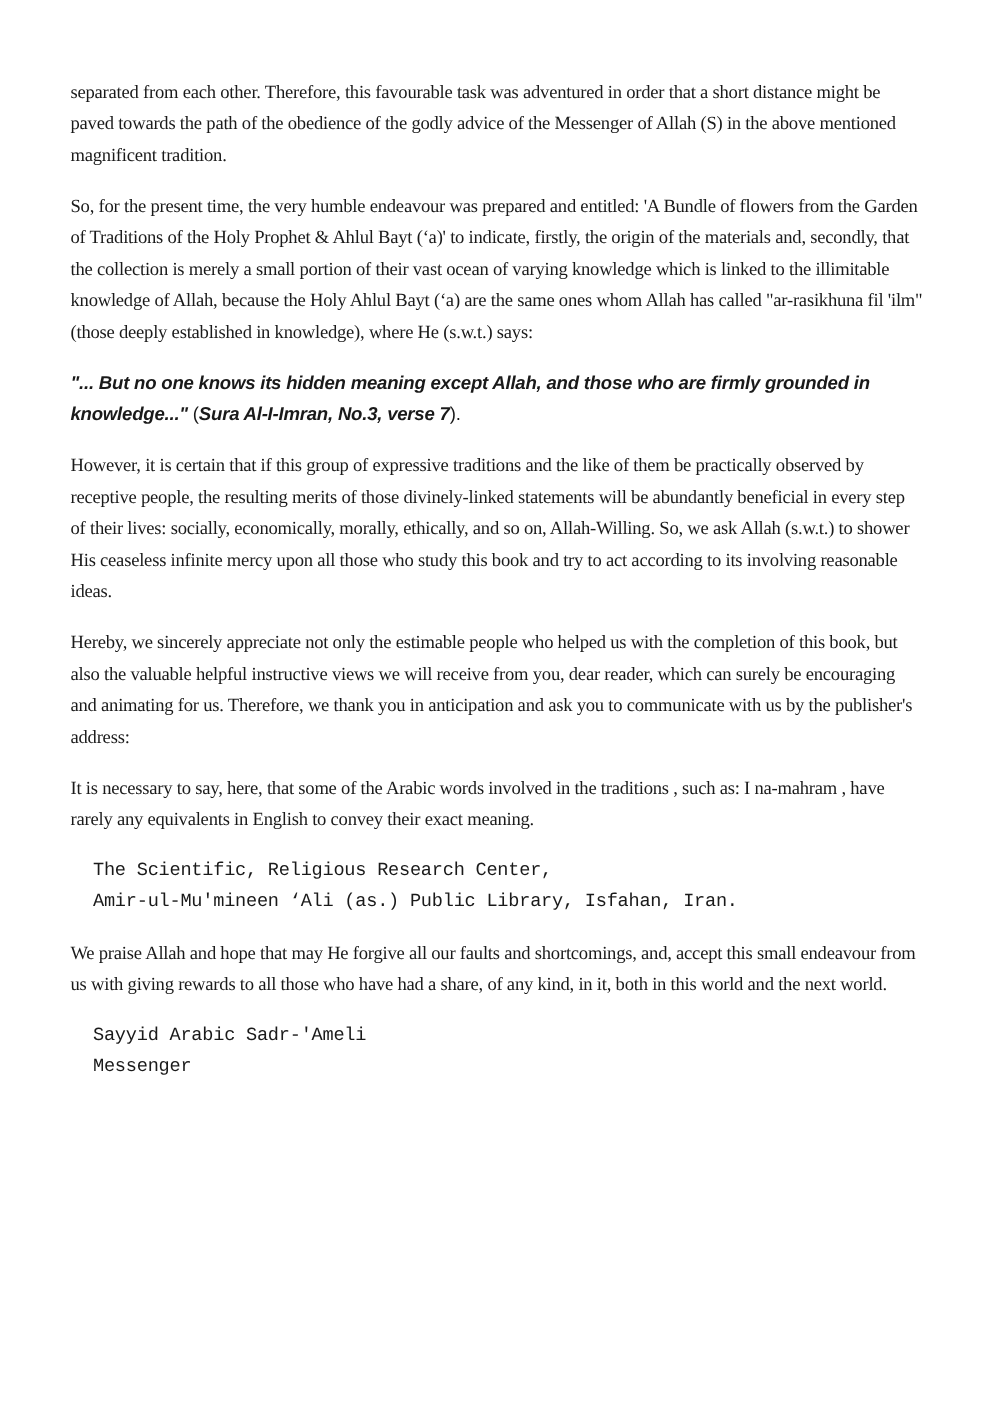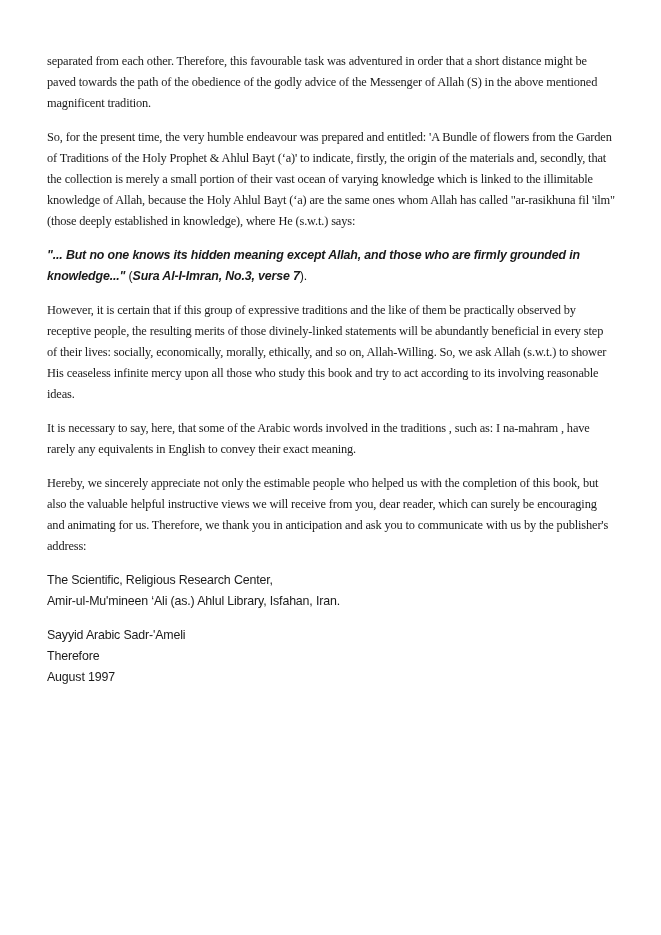--- a/index.html
+++ b/index.html
@@ -31,46 +31,47 @@
     .quote {
       font-weight: bold;
       font-style: italic;
       margin: 0 0 13px 0;
     }
     .quote .upright {
       font-style: normal;
       font-weight: normal;
     }
     .block-lines {
-      margin: 0 0 13px 0;
+      margin: 0 0 13px 15px;
+      font-family: Liberation Mono, monospace;
     }
     .block-lines div {
       display: block;
     }
   </style>
 </head>
 <body>
 
 <div class="page">
   <p class="para">separated from each other. Therefore, this favourable task was adventured in order that a short distance might be paved towards the path of the obedience of the godly advice of the Messenger of Allah (S) in the above mentioned magnificent tradition.</p>
 
   <p class="para">So, for the present time, the very humble endeavour was prepared and entitled: 'A Bundle of flowers from the Garden of Traditions of the Holy Prophet &amp; Ahlul Bayt (‘a)' to indicate, firstly, the origin of the materials and, secondly, that the collection is merely a small portion of their vast ocean of varying knowledge which is linked to the illimitable knowledge of Allah, because the Holy Ahlul Bayt (‘a) are the same ones whom Allah has called "ar-rasikhuna fil 'ilm" (those deeply established in knowledge), where He (s.w.t.) says:</p>
 
   <p class="quote"><span>"... But no one knows its hidden meaning except Allah, and those who are firmly grounded in knowledge..." </span><span class="upright">(</span><span>Sura Al-I-Imran, No.3, verse 7</span><span class="upright">)</span><span class="upright">.</span></p>
 
   <p class="para">However, it is certain that if this group of expressive traditions and the like of them be practically observed by receptive people, the resulting merits of those divinely-linked statements will be abundantly beneficial in every step of their lives: socially, economically, morally, ethically, and so on, Allah-Willing. So, we ask Allah (s.w.t.) to shower His ceaseless infinite mercy upon all those who study this book and try to act according to its involving reasonable ideas.</p>
 
+  <p class="para">Hereby, we sincerely appreciate not only the estimable people who helped us with the completion of this book, but also the valuable helpful instructive views we will receive from you, dear reader, which can surely be encouraging and animating for us. Therefore, we thank you in anticipation and ask you to communicate with us by the publisher's address:</p>
+
   <p class="para">It is necessary to say, here, that some of the Arabic words involved in the traditions , such as: I na-mahram , have rarely any equivalents in English to convey their exact meaning.</p>
-
-  <p class="para">Hereby, we sincerely appreciate not only the estimable people who helped us with the completion of this book, but also the valuable helpful instructive views we will receive from you, dear reader, which can surely be encouraging and animating for us. Therefore, we thank you in anticipation and ask you to communicate with us by the publisher's address:</p>
 
   <div class="block-lines">
     <div>The Scientific, Religious Research Center,</div>
-    <div>Amir-ul-Mu'mineen ‘Ali (as.) Ahlul Library, Isfahan, Iran.</div>
+    <div>Amir-ul-Mu'mineen ‘Ali (as.) Public Library, Isfahan, Iran.</div>
   </div>
 
+  <p class="para">We praise Allah and hope that may He forgive all our faults and shortcomings, and, accept this small endeavour from us with giving rewards to all those who have had a share, of any kind, in it, both in this world and the next world.</p>
 
   <div class="block-lines">
     <div>Sayyid Arabic Sadr-'Ameli</div>
-    <div>Therefore</div>
-    <div>August 1997</div>
+    <div>Messenger</div>
   </div>
 </div>
 
 </body></html>

